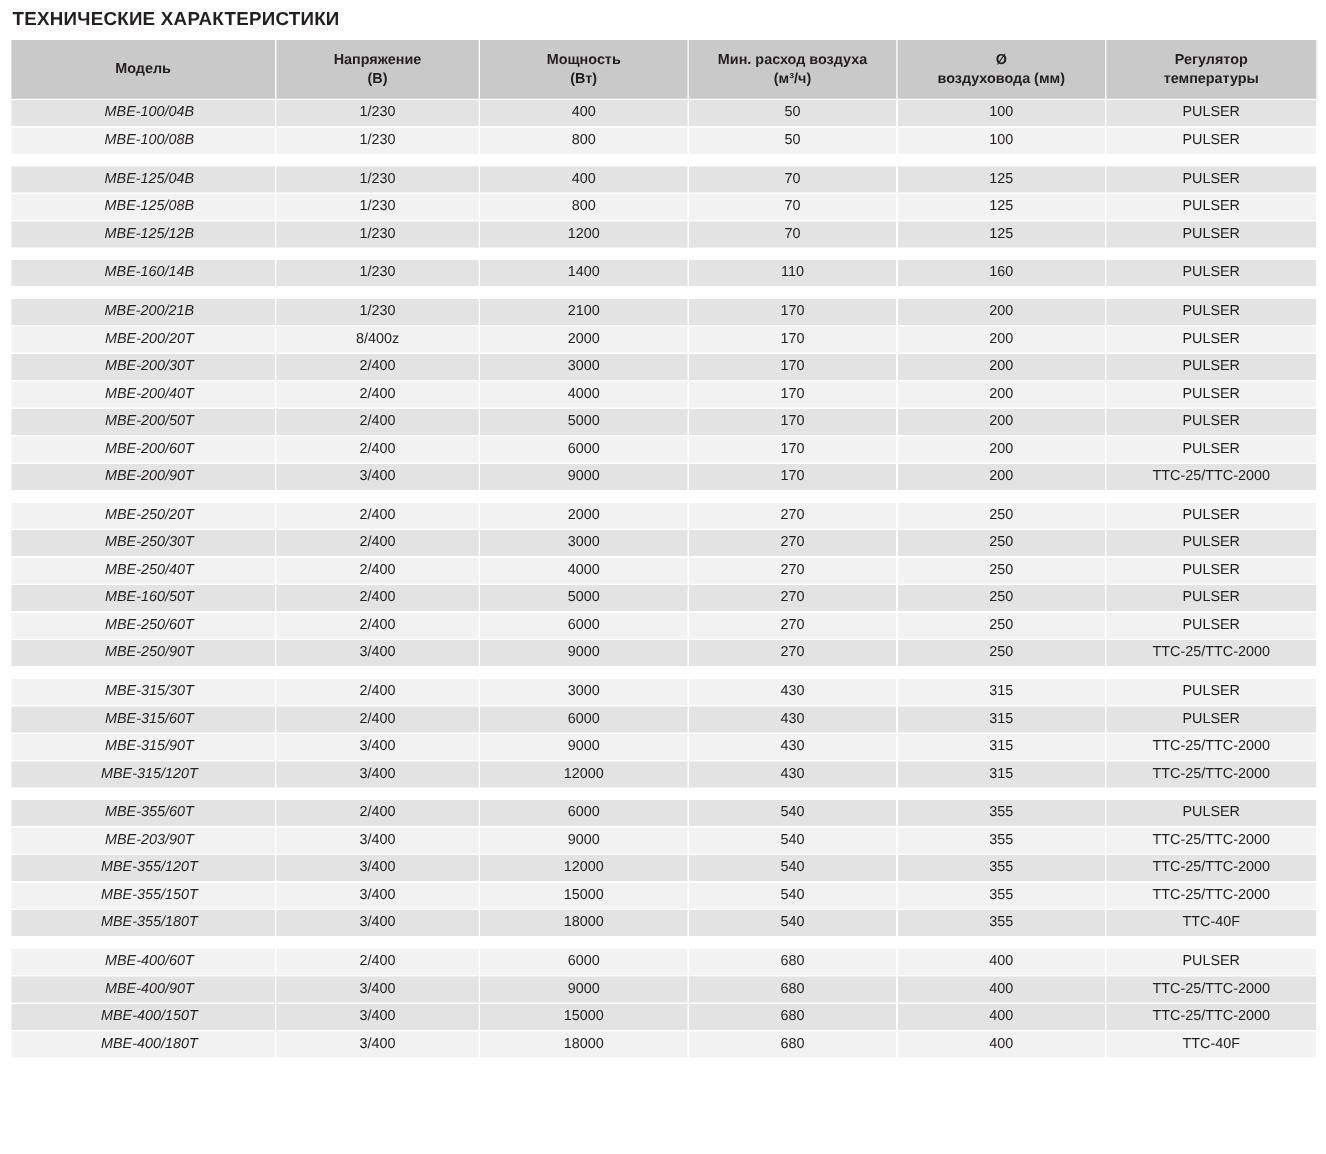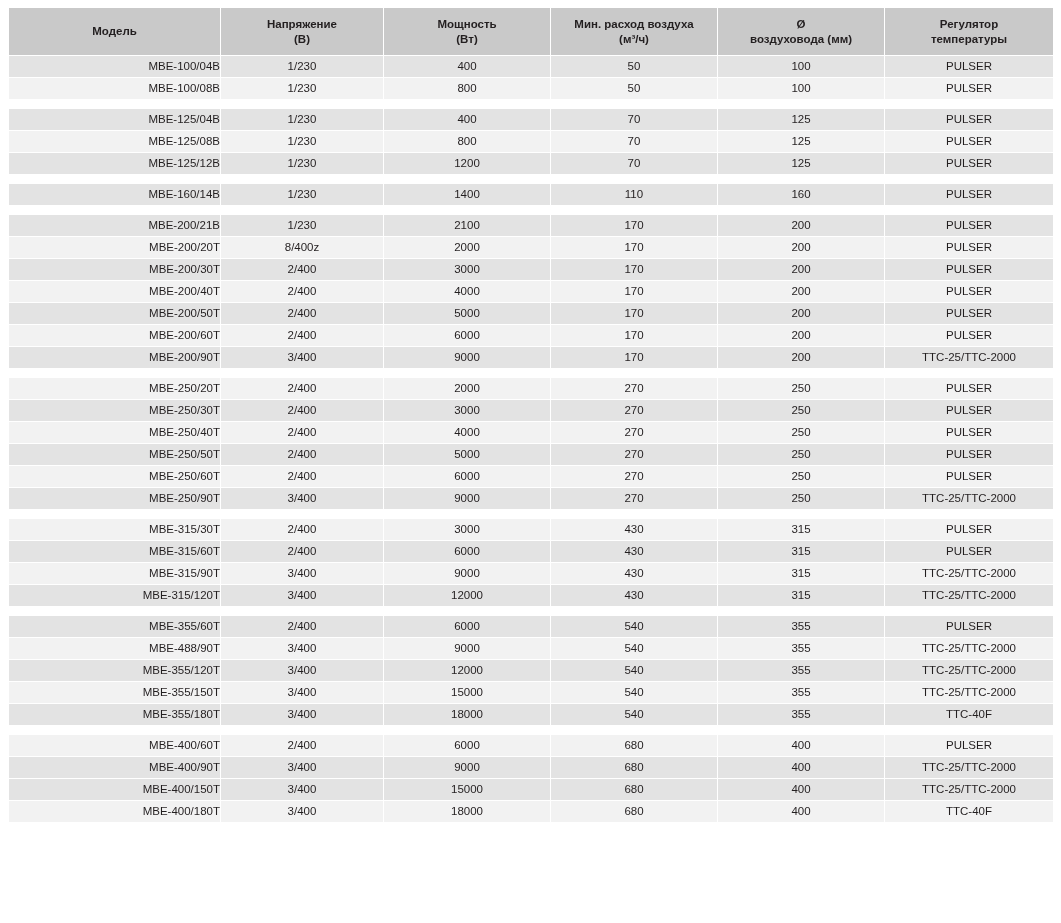--- a/index.html
+++ b/index.html
@@ -56,22 +56,23 @@
     font-size: 11.5px;
     text-align: center;
     height: 21px;
     line-height: 21px;
     vertical-align: middle;
     padding: 0 4px;
     white-space: nowrap;
     overflow: hidden;
   }
   tbody td.model {
-    text-align: right;
+    text-align: center;
     padding-left: 10px;
+    font-style: italic;
   }
   tr.shade td {
     background: #e3e3e3;
   }
   tr.plain td {
     background: #f2f2f2;
   }
   tr.gap td {
     background: #ffffff;
     height: 8px;
@@ -83,20 +84,21 @@
   col.c1 { width: 163px; }
   col.c2 { width: 167px; }
   col.c3 { width: 167px; }
   col.c4 { width: 167px; }
   col.c5 { width: 169px; }
 </style>
 </head>
 <body>
 
 <div class="page">
+  <h1 class="doc-title">ТЕХНИЧЕСКИЕ ХАРАКТЕРИСТИКИ</h1>
 
   <table class="spec">
     <colgroup>
       <col class="c0">
         <col class="c1">
         <col class="c2">
         <col class="c3">
         <col class="c4">
         <col class="c5">
     </colgroup>
@@ -262,21 +264,21 @@
         </tr>
         <tr class="plain">
           <td class="model">MBE-250/40T</td>
           <td>2/400</td>
           <td>4000</td>
           <td>270</td>
           <td>250</td>
           <td>PULSER</td>
         </tr>
         <tr class="shade">
-          <td class="model">MBE-250/50T</td>
+          <td class="model">MBE-160/50T</td>
           <td>2/400</td>
           <td>5000</td>
           <td>270</td>
           <td>250</td>
           <td>PULSER</td>
         </tr>
         <tr class="plain">
           <td class="model">MBE-250/60T</td>
           <td>2/400</td>
           <td>6000</td>
@@ -332,21 +334,21 @@
         </tr>
         <tr class="shade">
           <td class="model">MBE-355/60T</td>
           <td>2/400</td>
           <td>6000</td>
           <td>540</td>
           <td>355</td>
           <td>PULSER</td>
         </tr>
         <tr class="plain">
-          <td class="model">MBE-488/90T</td>
+          <td class="model">MBE-203/90T</td>
           <td>3/400</td>
           <td>9000</td>
           <td>540</td>
           <td>355</td>
           <td>TTC-25/TTC-2000</td>
         </tr>
         <tr class="shade">
           <td class="model">MBE-355/120T</td>
           <td>3/400</td>
           <td>12000</td>

